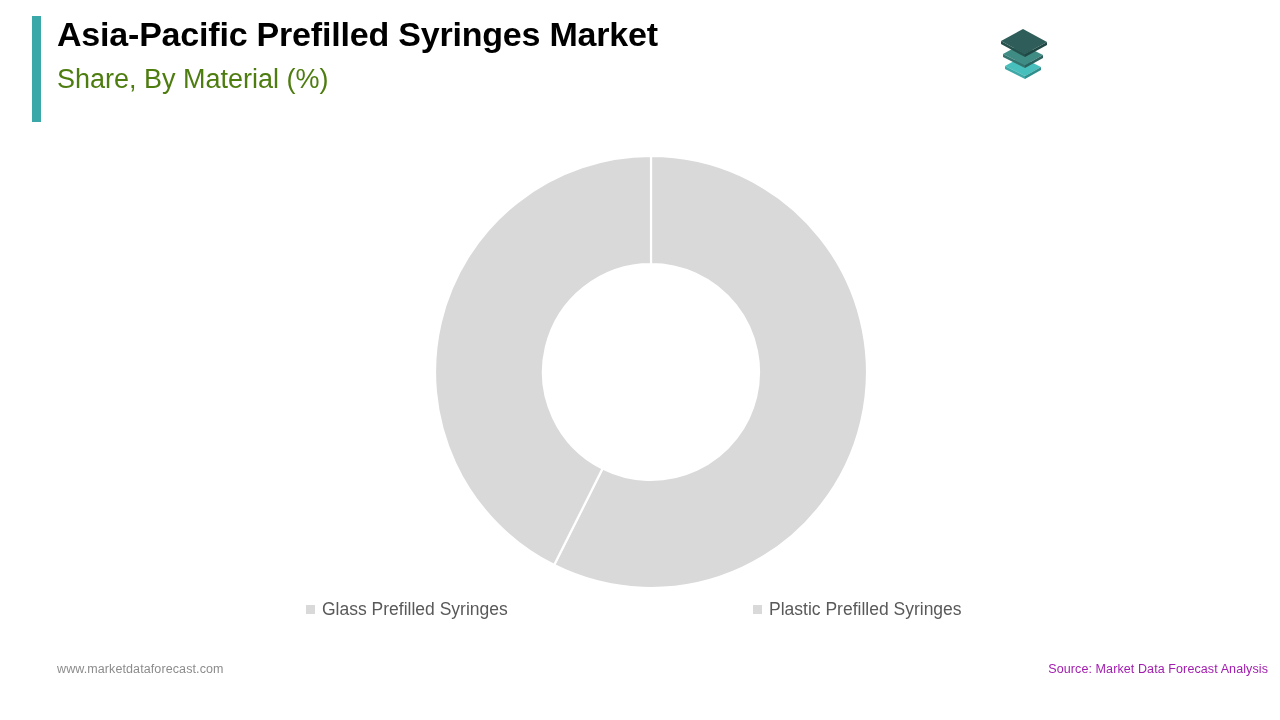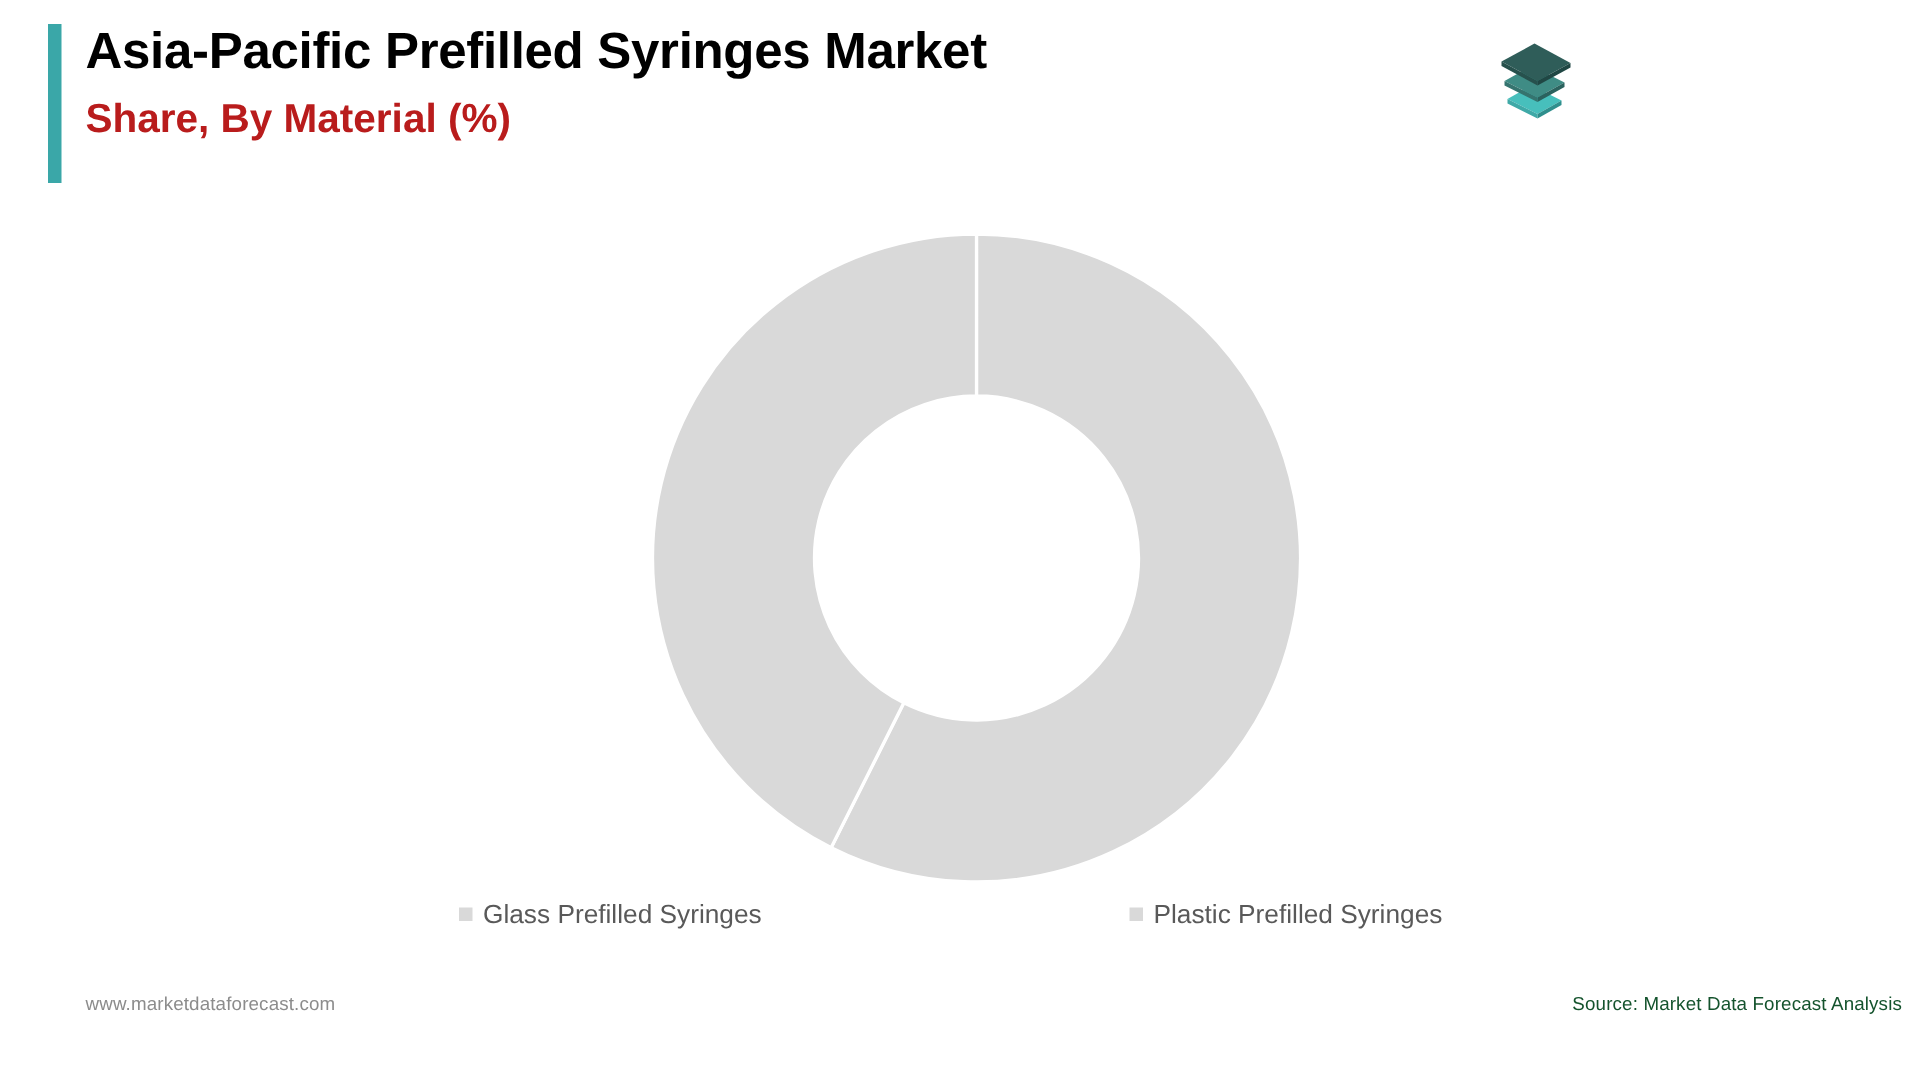--- a/index.html
+++ b/index.html
@@ -42,22 +42,22 @@
   #page-title {
     font-size: 34px;
     font-weight: bold;
     color: #000000;
     line-height: 44px;
     letter-spacing: -0.2px;
     white-space: nowrap;
   }
   #page-subtitle {
     font-size: 27px;
-    font-weight: bold;
-    color: #b91c1c;
+    font-weight: normal;
+    color: #4d7c0f;
     line-height: 40px;
     letter-spacing: 0px;
     white-space: nowrap;
     margin-top: 3px;
   }
 
   
   #logo {
     position: absolute;
     right: 22px;
@@ -131,21 +131,21 @@
     font-size: 12.5px;
     color: #8c8c8c;
     letter-spacing: 0.1px;
     white-space: nowrap;
   }
   #footer-source {
     position: absolute;
     right: 60px;
     top: 7px;
     font-size: 12.5px;
-    color: #14532d;
+    color: #a21caf;
     letter-spacing: 0.1px;
     white-space: nowrap;
   }
 </style>
 </head>
 <body>
 
 <div id="header">
 
   <div id="accent-bar"></div>

